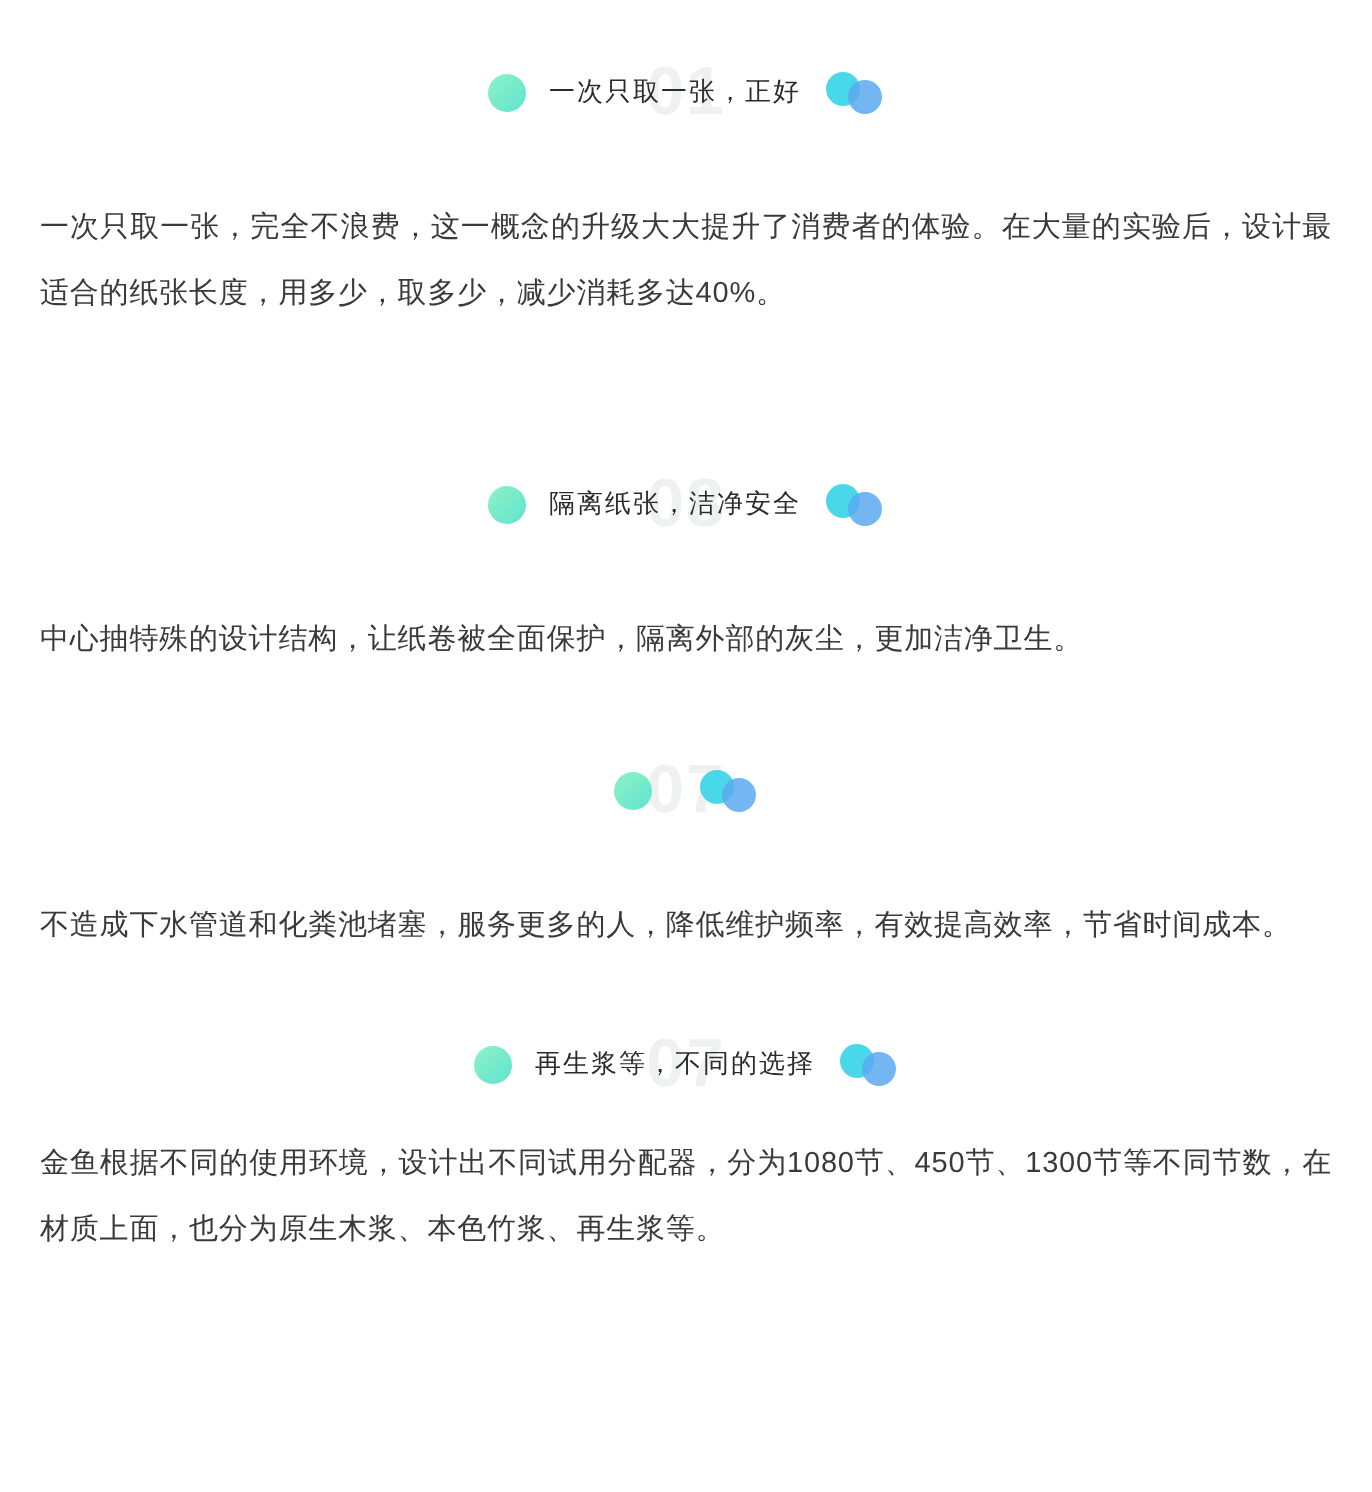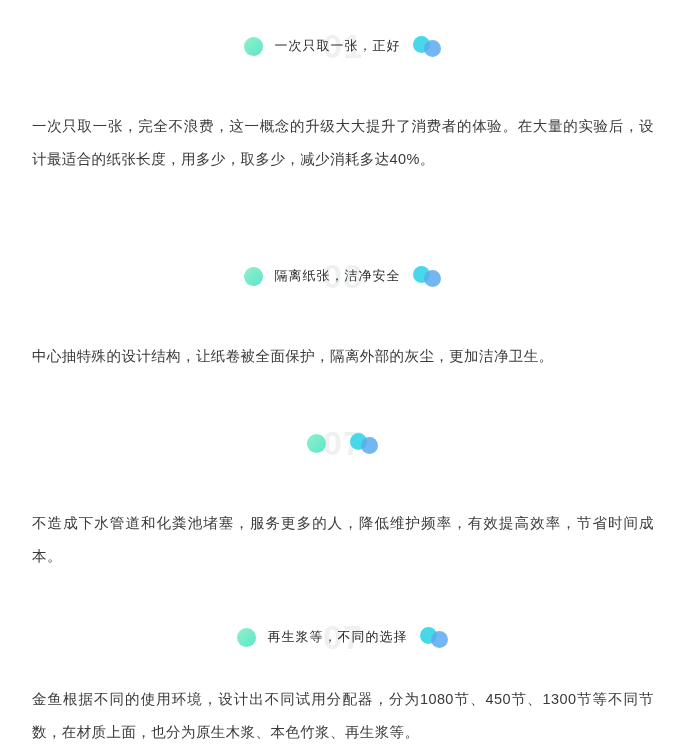--- a/index.html
+++ b/index.html
@@ -94,21 +94,21 @@
     border-radius: 50%;
     background: #5aa9f0;
     opacity: 0.85;
   }
   .body-text {
     font-size: 14.5px;
     line-height: 33px;
     color: #3a3a3a;
     text-align: justify;
     letter-spacing: 0.4px;
-    margin: 12px;
+    margin: 0;
     padding: 0 2px;
   }
   .gap-a { height: 30px; }
   .gap-b { height: 36px; }
   .gap-c { height: 30px; }
   .sec1 { padding-top: 24px; }
 </style>
 </head>
 <body>
 

